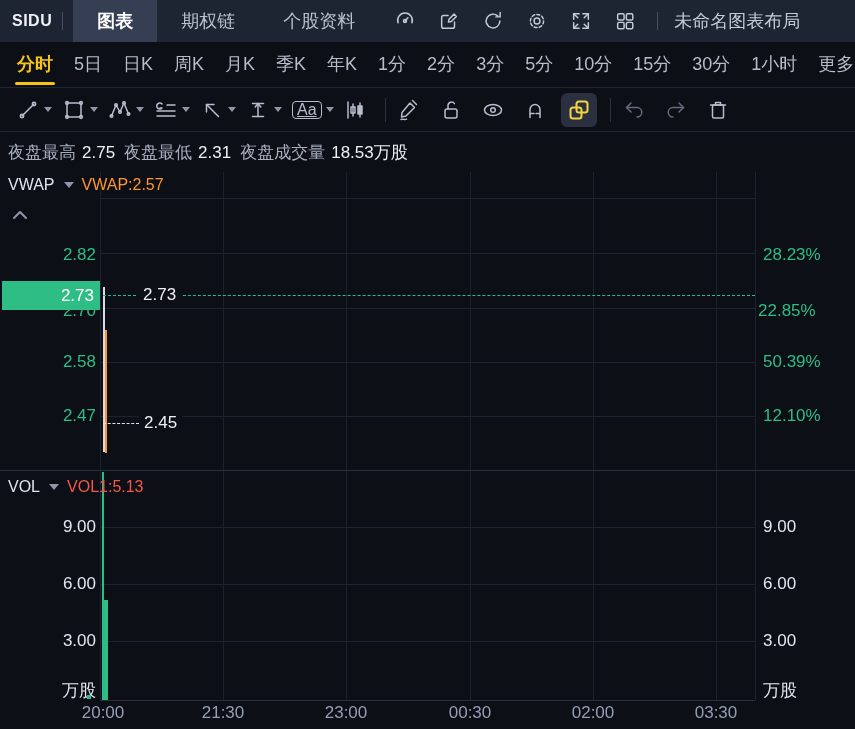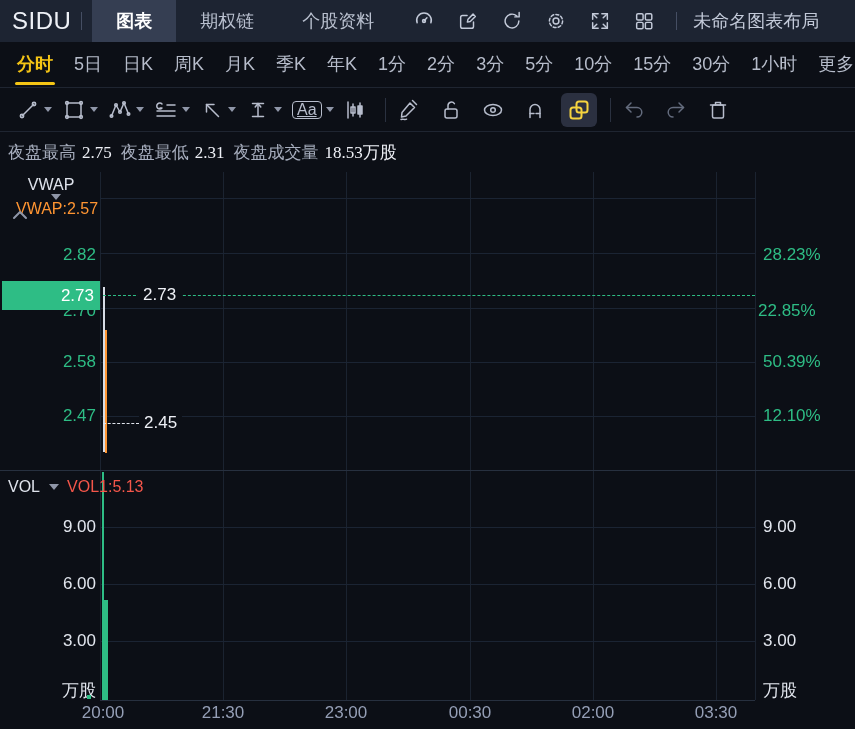--- a/index.html
+++ b/index.html
@@ -2,21 +2,21 @@
 <html><head>
 <meta charset="utf-8">
 <style>
   * { margin:0; padding:0; box-sizing:border-box; }
   html,body { background:#0c0f16; }
   .app { position:relative; width:855px; height:729px; background:#0c0f16;
          font-family:"Liberation Sans", sans-serif; color:#dfe3ec; overflow:hidden; }
 
   
   .topbar { display:flex; align-items:center; height:42px; background:#1d2432; padding-left:12px; white-space:nowrap; overflow:hidden; }
-  .symbol { font-size:24px; font-weight:normal; color:#eef1f7; letter-spacing:.5px; }
+  .symbol { font-size:16px; font-weight:bold; color:#eef1f7; letter-spacing:.5px; }
   .vsep { width:1px; height:18px; background:#454e63; margin:0 10px; flex:none; }
   .tab { font-size:18px; color:#b9c0cf; padding:0 24px; line-height:42px; height:42px; cursor:pointer; }
   .tab.active { background:#353e52; color:#ffffff; font-weight:bold; }
   .icon-btn { display:inline-flex; align-items:center; justify-content:center; width:36px; height:36px; color:#c3cad9; cursor:pointer; flex:none; }
   .icon-btn svg { width:22px; height:22px; stroke:currentColor; fill:none; stroke-width:1.6; stroke-linecap:round; stroke-linejoin:round; }
   .layout-name { font-size:18px; color:#c3cad9; margin-left:6px; }
 
   
   .tfbar { display:flex; align-items:center; height:46px; padding:0 12px; border-bottom:1px solid #1f2531; font-size:18px; color:#b6bcca; }
   .tf { margin-right:11px; padding:0 5px; height:46px; line-height:44px; position:relative; cursor:pointer; flex:none; }
@@ -29,21 +29,21 @@
   .tool { display:inline-flex; align-items:center; color:#b7bdcc; margin-right:6px; padding:4px 2px; cursor:pointer; flex:none; }
   .tool svg { width:24px; height:24px; stroke:currentColor; fill:none; stroke-width:1.5; stroke-linecap:round; stroke-linejoin:round; }
   .tool .caret { border-top-width:5px; border-left-width:4px; border-right-width:4px; margin-left:4px; }
   .tool.active-link { background:#2b3040; border-radius:6px; color:#f5d33f; width:36px; height:34px; justify-content:center; margin:0 4px; }
   .tool.dim { color:#646c7e; }
   .tsep { width:1px; height:24px; background:#2a3140; margin:0 9px; flex:none; }
   .aa-box { font-size:16px; border:1.5px solid currentColor; border-radius:4px; padding:1px 4px 2px; line-height:13px;text-decoration:underline; }
 
   
   .stats { display:flex; align-items:center; height:40px; padding-left:8px; font-size:17px; }
-  .stat { margin-right:9px; white-space:nowrap;font-family:Liberation Serif, serif; }
+  .stat { margin-right:9px; white-space:nowrap; }
   .stat .lb { color:#a7aebe; }
   .stat .vl { color:#eef0f6; margin-left:6px; }
 
   
   .chart { position:absolute; left:0; top:172px; width:855px; height:557px; background:#0c0f16; }
   .vline { position:absolute; top:0; width:1px; height:528px; background:#1b2330; }
   .hline { position:absolute; height:1px; background:#1b2433; }
   .axline { position:absolute; height:1px; background:#27303f; }
   .al { position:absolute; font-size:17px; line-height:20px; }
   .al.left { left:0; width:96px; text-align:right;padding-left:13px; }
@@ -292,21 +292,21 @@
     <div class="hline" style="left:100px; width:655px; top:136px;"></div>
     <div class="hline" style="left:100px; width:655px; top:190px;"></div>
     <div class="hline" style="left:100px; width:655px; top:244px;"></div>
 
     <div class="axline" style="left:0; width:855px; top:298px;"></div>
     <div class="hline" style="left:100px; width:655px; top:355px;"></div>
     <div class="hline" style="left:100px; width:655px; top:412px;"></div>
     <div class="hline" style="left:100px; width:655px; top:469px;"></div>
     <div class="axline" style="left:100px; width:655px; top:528px;"></div>
 
-    <div class="ind-row" style="top:4px;flex-direction:column;">
+    <div class="ind-row" style="top:4px;">
       <span class="ind-name">VWAP</span>
       <span class="caret" style="border-top-color:#8f96a8;"></span>
       <span class="ind-val orange-t">VWAP:2.57</span>
     </div>
     <div class="collapse">
       <svg viewBox="0 0 16 10">
           <polyline points="2 8 8 2 14 8"></polyline>
         </svg>
     </div>
 

